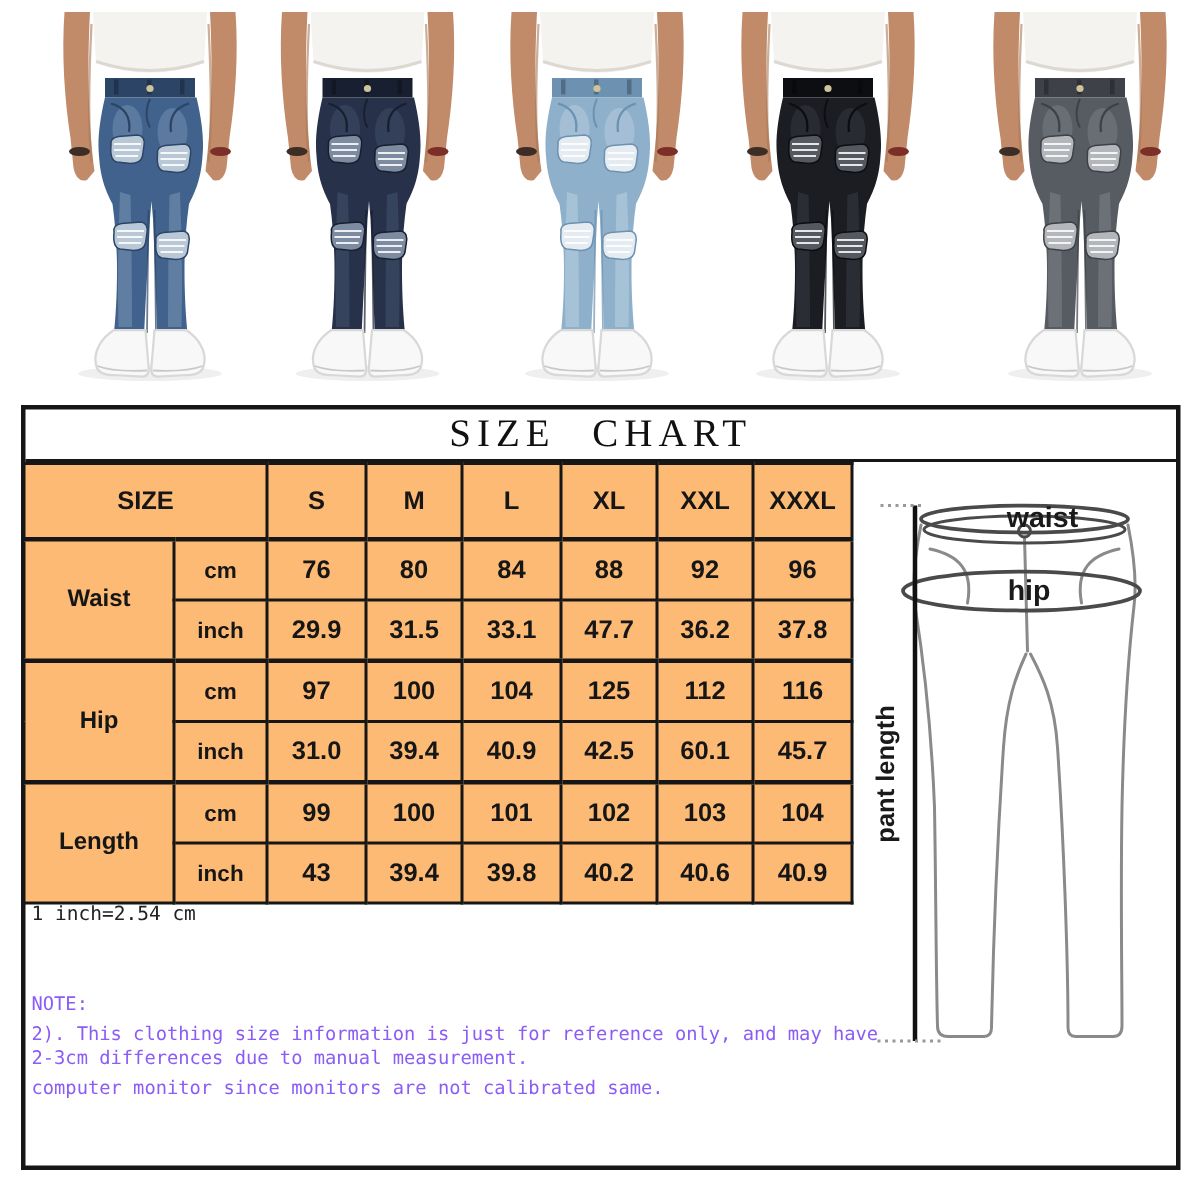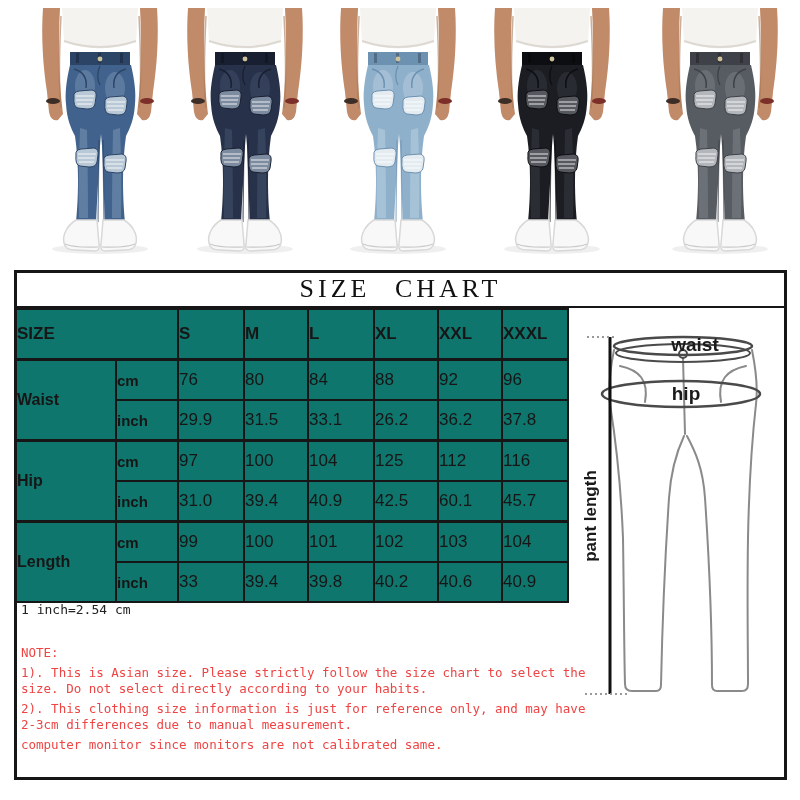--- a/index.html
+++ b/index.html
@@ -18,33 +18,33 @@
   .chart-box{position:absolute;left:14px;top:270px;width:773px;height:510px;
              border:3px solid #161616;box-sizing:border-box;background:#fff;}
   .chart-title{height:33px;border-bottom:2px solid #161616;text-align:center;
                line-height:32px;font-family:"Liberation Serif",serif;font-size:26px;
                letter-spacing:4px;word-spacing:14px;color:#111;}
   .chart-content{position:relative;height:469px;}
 
   
   table.size-table{position:absolute;left:-2px;top:0;border-collapse:collapse;
                    table-layout:fixed;width:552px;}
-  .size-table th,.size-table td{border:2px solid #161616;text-align:left;
-                   vertical-align:middle;padding:0;background:#0f766e;}
+  .size-table th,.size-table td{border:2px solid #161616;text-align:center;
+                   vertical-align:middle;padding:0;background:#fdba74;}
   .size-table th{height:48px;font-size:17px;font-weight:bold;}
-  .size-table td{height:38px;font-size:17px;font-weight:normal;}
+  .size-table td{height:38px;font-size:17px;font-weight:bold;}
   .size-table td.lbl{font-weight:bold;font-size:16px;}
   .size-table td.unit{font-weight:bold;font-size:15px;}
   .size-table tr.sect td{border-top-width:3px;}
 
   
   .conversion{position:absolute;left:4px;top:294px;font-family:"DejaVu Sans Mono",monospace;
               font-size:13px;color:#222;white-space:nowrap;}
-  .note{position:absolute;left:4px;top:336px;width:565px;font-family:"DejaVu Sans Mono",monospace;
-        font-size:12.5px;color:#ef4444;}
+  .note{position:absolute;left:4px;top:352px;width:565px;font-family:"DejaVu Sans Mono",monospace;
+        font-size:12.5px;color:#8b5cf6;}
   .note .note-heading{line-height:17px;margin-bottom:4px;}
   .note p{margin:0 0 4px 0;}
   .note .nl{display:block;line-height:16px;white-space:nowrap;}
 
   
   .pants-diagram{position:absolute;left:548px;top:0;}
   .dlabel{font-family:"Liberation Sans",sans-serif;font-size:19px;font-weight:600;fill:#1a1a1a;}
   .dlabel-rot{font-family:"Liberation Sans",sans-serif;font-size:17px;font-weight:700;fill:#1a1a1a;}
 </style>
 </head>
@@ -372,21 +372,21 @@
         <td>84</td>
         <td>88</td>
         <td>92</td>
         <td>96</td>
       </tr>
       <tr>
         <td class="unit">inch</td>
         <td>29.9</td>
         <td>31.5</td>
         <td>33.1</td>
-        <td>26.2</td>
+        <td>47.7</td>
         <td>36.2</td>
         <td>37.8</td>
       </tr>
 
       <tr class="sect">
         <td class="lbl" rowspan="2">Hip</td>
         <td class="unit">cm</td>
         <td>97</td>
         <td>100</td>
         <td>104</td>
@@ -409,38 +409,34 @@
         <td class="unit">cm</td>
         <td>99</td>
         <td>100</td>
         <td>101</td>
         <td>102</td>
         <td>103</td>
         <td>104</td>
       </tr>
       <tr>
         <td class="unit">inch</td>
-        <td>33</td>
+        <td>43</td>
         <td>39.4</td>
         <td>39.8</td>
         <td>40.2</td>
         <td>40.6</td>
         <td>40.9</td>
       </tr>
     </tbody>
       </table>
 
     <div class="conversion">1 inch=2.54 cm</div>
 
     <div class="note">
       <div class="note-heading">NOTE:</div>
-      <p>
-        <span class="nl">1). This is Asian size. Please strictly follow the size chart to select the</span>
-        <span class="nl">size. Do not select directly according to your habits.</span>
-      </p>
       <p>
         <span class="nl">2). This clothing size information is just for reference only, and may have</span>
         <span class="nl">2-3cm differences due to manual measurement.</span>
       </p>
       <p>
         <span class="nl">computer monitor since monitors are not calibrated same.</span>
       </p>
     </div>
 
     <svg class="pants-diagram" width="224" height="420" viewBox="0 0 224 420">

